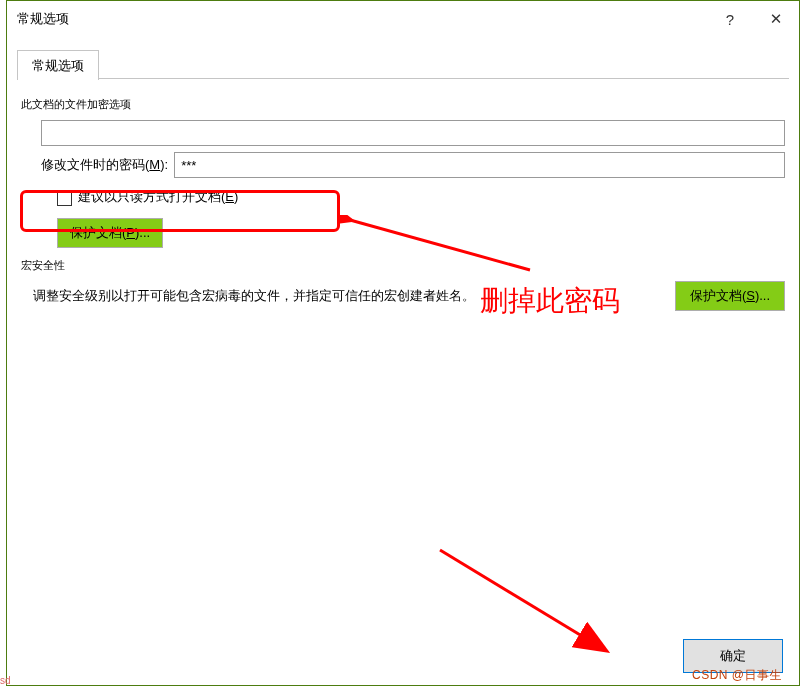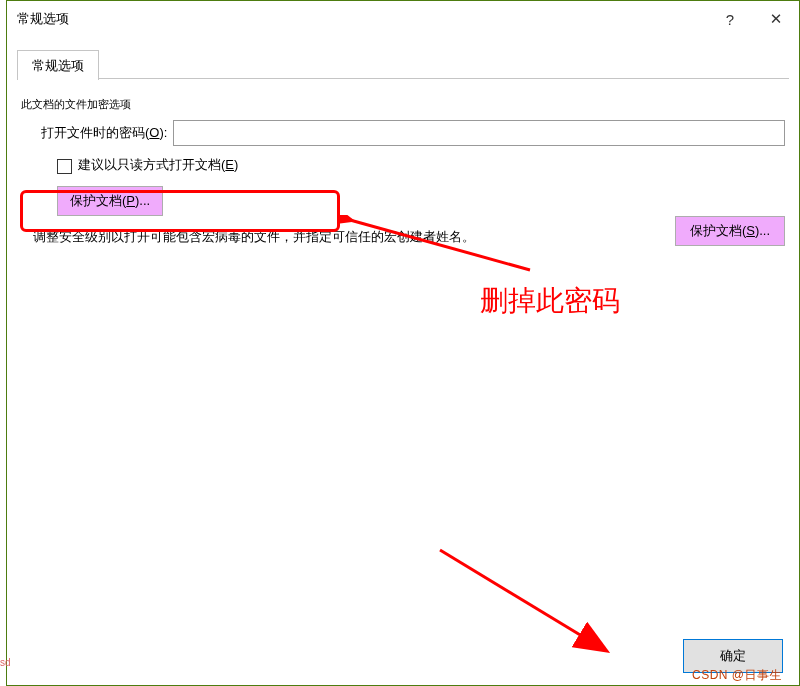--- a/index.html
+++ b/index.html
@@ -90,51 +90,51 @@
     }
     .checkbox-row {
       display: flex; align-items: flex-end;
       margin-left: 36px; margin-top: 10px;
     }
     .checkbox {
       width: 15px; height: 15px; border: 1px solid #333; background:#fff; margin-right: 6px;
     }
     .btn {
       border: 1px solid #adadad;
-      background: #f0abfc;
+      background: #84cc16;
       padding: 5px 12px;
       font-size: 13px;
       font-family: inherit;
       cursor: default;
       min-width: 100px;
       text-align: center;
     }
     .btn-row { margin-left: 36px; margin-top: 12px; }
     .macro-row {
-      display: flex; align-items: flex-end;
+      display: flex; align-items: flex-start;
       margin-left: 12px; margin-top: 0;
     }
     .macro-text { flex:1; font-size: 13px; padding-top:6px; }
     .footer {
       position: absolute; bottom: 12px; right: 16px;
       display: flex; gap: 10px;
     }
     .footer .btn { min-width: 100px; padding: 7px 12px; }
     .ok-btn { border: 1px solid #0078d7; background: #e1e1e1; }
     .annotation-text {
       position: absolute;
       color: #ff0000;
       font-size: 28px;
       font-weight: 400;
     }
     .watermark {
       position: absolute; right: 18px; bottom: 2px;
       color: #c2410c; font-size: 12px; letter-spacing: 0.5px;
     }
-    .sd { position:absolute; left:0; bottom:18px; color:#d66; font-size:10px;}
+    .sd { position:absolute; left:0; bottom:0; color:#d66; font-size:10px;}
     svg.arrow { position: absolute; pointer-events: none; }
     u { text-decoration: underline; }
   </style>
 </head>
 <body>
 
 <div class="window">
   <div class="titlebar">
     <span class="title">常规选项</span>
     <div class="controls">
@@ -144,40 +144,44 @@
   </div>
 
   <div class="tab-strip">
     <div class="tab">常规选项</div>
   </div>
 
   <div class="content">
 
     <div class="section-label">此文档的文件加密选项</div>
     <div class="row">
+      <input class="text-input" type="text" value="" style="">
+    </div>
+
+    <div class="row" style="position:relative;">
       <span class="row-label">
-        <span>打开文件时的密码(</span><u>O</u><span>):</span>
+        <span>修改文件时的密码(</span><u>M</u><span>):</span>
       </span>
-      <input class="text-input" type="text" value="" style="">
-    </div>
-
+      <input class="text-input" type="text" value="***" style="">
+    </div>
 
     <div class="checkbox-row">
       <div class="checkbox"></div>
       <span>
         <span>建议以只读方式打开文档(</span><u>E</u><span>)</span>
       </span>
     </div>
 
     <div class="btn-row">
       <button class="btn">
         <span>保护文档(</span><u>P</u><span>)...</span>
       </button>
     </div>
 
+    <div class="section-label" style="margin-left:0;">宏安全性</div>
     <div class="macro-row">
       <div class="macro-text">调整安全级别以打开可能包含宏病毒的文件，并指定可信任的宏创建者姓名。</div>
       <button class="btn" style="min-width:110px;">
         <span>保护文档(</span><u>S</u><span>)...</span>
       </button>
     </div>
 
   </div>
 
   <div class="footer">

